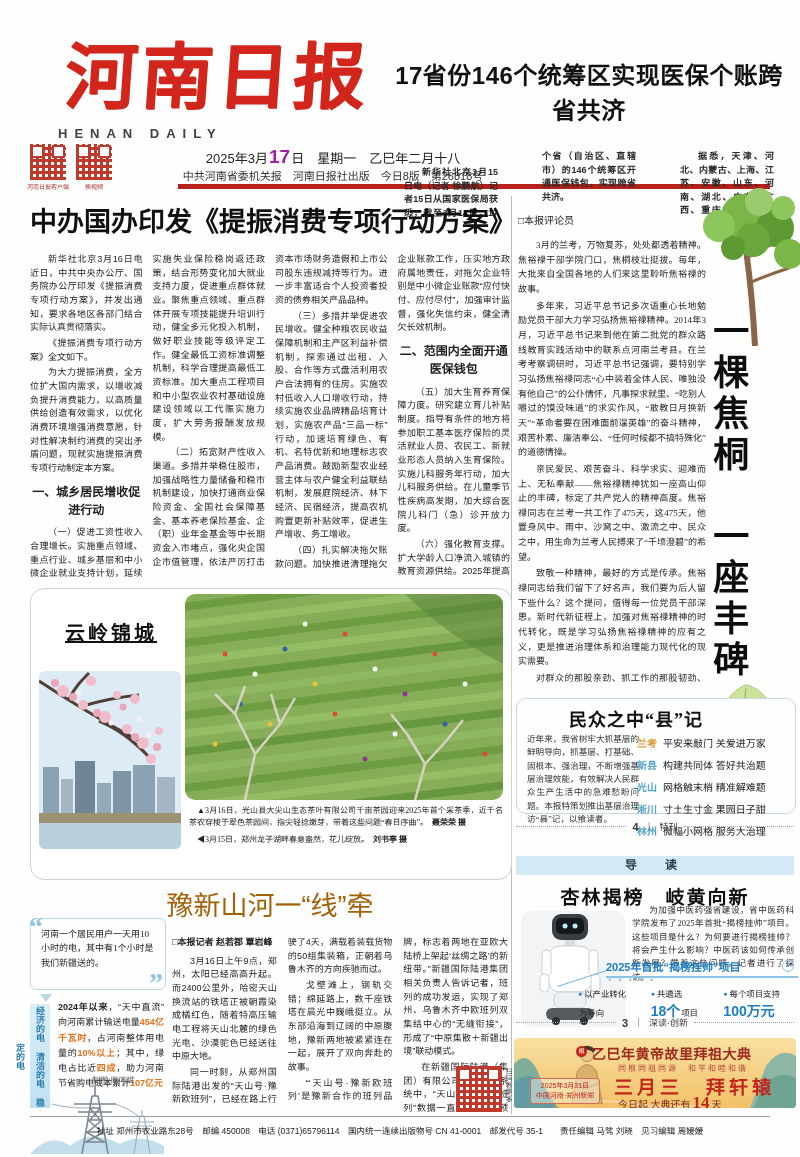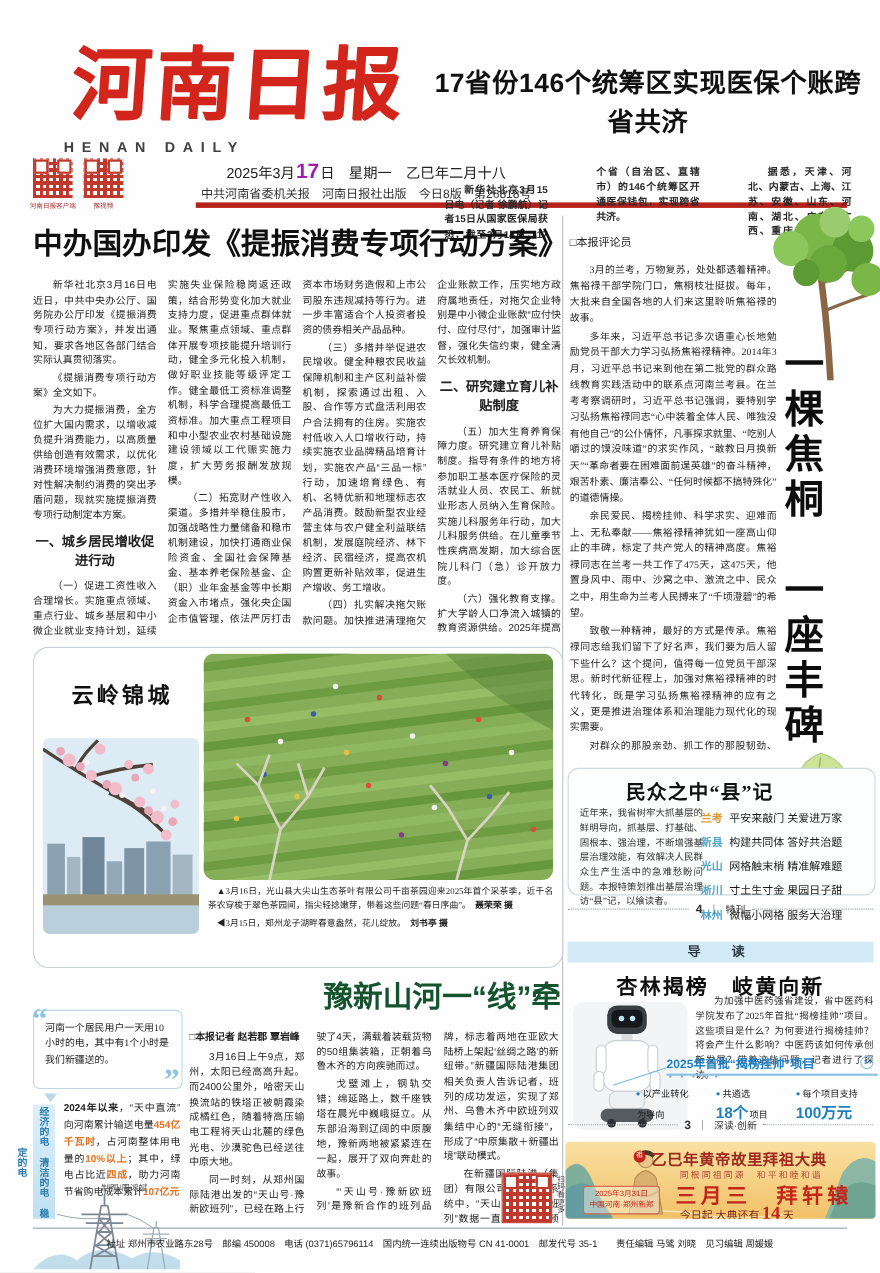--- a/index.html
+++ b/index.html
@@ -104,31 +104,31 @@
   .ad-date{position:absolute;left:16px;top:40px;width:66px;font-size:7px;line-height:1.4;color:#c2251a;
            text-align:center;border:1px solid #d66a55;border-radius:3px;padding:2px 1px;background:rgba(255,250,235,.45);}
   .ad-cd{position:absolute;left:104px;top:55px;font-family:"Liberation Serif",serif;font-size:10px;color:#7a2a1a;}
   .ad-cd .n{color:#c2251a;font-size:17px;font-weight:900;padding:0 2px;}
 
   
   .photos{position:absolute;left:30px;top:588px;width:480px;height:290px;
           border:1px solid #c9d2d6;border-radius:14px;background:#fff;}
   .ph-title{position:absolute;left:18px;top:28px;width:124px;text-align:center;
             font-family:"Liberation Serif",serif;font-weight:900;font-size:20px;line-height:1.6;
-            letter-spacing:3px;color:#111;}
+            letter-spacing:3px;color:#111;text-decoration:underline;}
   .ph-left{position:absolute;left:8px;top:82px;width:142px;height:178px;border-radius:6px;overflow:hidden;}
   .ph-main{position:absolute;left:154px;top:5px;width:318px;height:206px;border-radius:10px;overflow:hidden;}
   .ph-caps{position:absolute;left:158px;top:216px;width:314px;font-family:"Liberation Serif",serif;
            font-size:8px;line-height:1.55;text-align:justify;color:#222;}
   .ph-caps p{margin:0 0 4px;text-indent:1em;}
   .ph-credit{font-weight:bold;white-space:nowrap;}
 
   
-  .ba-head{position:absolute;left:30px;top:884px;width:480px;text-align:right;
-           font-size:27px;font-weight:700;color:#14532d;}
+  .ba-head{position:absolute;left:30px;top:884px;width:480px;text-align:center;
+           font-size:27px;font-weight:400;color:#a16207;}
   .quote{position:absolute;left:30px;top:918px;width:116px;height:58px;border:1px solid #bcd7e8;border-radius:6px;
          padding:8px 8px 4px 10px;font-family:"Liberation Serif",serif;font-size:9px;line-height:1.6;color:#222;}
   .qmark{position:absolute;font-family:"Liberation Serif",serif;font-weight:900;font-size:28px;color:#8fc3e2;line-height:1;}
   .qm1{left:-2px;top:-6px;} .qm2{right:2px;bottom:-8px;}
   .qtail{position:absolute;left:40px;top:994px;width:0;height:0;border-left:6px solid transparent;
          border-right:6px solid transparent;border-top:8px solid #bcd7e8;}
   .vstrip{position:absolute;left:30px;top:1004px;width:20px;height:104px;
           background:linear-gradient(180deg,#dcEFf9,#bfe0f2);color:#2c7fae;font-weight:bold;
           writing-mode:vertical-rl;text-orientation:upright;font-size:9px;line-height:20px;text-align:center;}
   .stats{position:absolute;left:58px;top:1000px;width:106px;font-size:9px;line-height:1.7;text-align:justify;color:#222;}
@@ -174,21 +174,21 @@
     <div class="colbody lead-body">
 
     <div class="p">新华社北京3月16日电　近日，中共中央办公厅、国务院办公厅印发《提振消费专项行动方案》，并发出通知，要求各地区各部门结合实际认真贯彻落实。</div>
         <div class="p">《提振消费专项行动方案》全文如下。</div>
         <div class="p">为大力提振消费，全方位扩大国内需求，以增收减负提升消费能力，以高质量供给创造有效需求，以优化消费环境增强消费意愿，针对性解决制约消费的突出矛盾问题，现就实施提振消费专项行动制定本方案。</div>
         <div class="hd">一、城乡居民增收促进行动</div>
         <div class="p">（一）促进工资性收入合理增长。实施重点领域、重点行业、城乡基层和中小微企业就业支持计划，延续实施失业保险稳岗返还政策，结合形势变化加大就业支持力度，促进重点群体就业。聚焦重点领域、重点群体开展专项技能提升培训行动，健全多元化投入机制，做好职业技能等级评定工作。健全最低工资标准调整机制，科学合理提高最低工资标准。加大重点工程项目和中小型农业农村基础设施建设领域以工代赈实施力度，扩大劳务报酬发放规模。</div>
         <div class="p">（二）拓宽财产性收入渠道。多措并举稳住股市，加强战略性力量储备和稳市机制建设，加快打通商业保险资金、全国社会保障基金、基本养老保险基金、企（职）业年金基金等中长期资金入市堵点，强化央企国企市值管理，依法严厉打击资本市场财务造假和上市公司股东违规减持等行为。进一步丰富适合个人投资者投资的债券相关产品品种。</div>
         <div class="p">（三）多措并举促进农民增收。健全种粮农民收益保障机制和主产区利益补偿机制，探索通过出租、入股、合作等方式盘活利用农户合法拥有的住房。实施农村低收入人口增收行动，持续实施农业品牌精品培育计划，实施农产品“三品一标”行动，加速培育绿色、有机、名特优新和地理标志农产品消费。鼓励新型农业经营主体与农户健全利益联结机制，发展庭院经济、林下经济、民宿经济，提高农机购置更新补贴效率，促进生产增收、务工增收。</div>
         <div class="p">（四）扎实解决拖欠账款问题。加快推进清理拖欠企业账款工作，压实地方政府属地责任，对拖欠企业特别是中小微企业账款“应付快付、应付尽付”，加强审计监督，强化失信约束，健全清欠长效机制。</div>
-        <div class="hd">二、研究建立育儿补贴制度</div>
+        <div class="hd">二、范围内全面开通医保钱包</div>
         <div class="p">（五）加大生育养育保障力度。研究建立育儿补贴制度。指导有条件的地方将参加职工基本医疗保险的灵活就业人员、农民工、新就业形态人员纳入生育保险。实施儿科服务年行动，加大儿科服务供给。在儿童季节性疾病高发期，加大综合医院儿科门（急）诊开放力度。</div>
         <div class="p">（六）强化教育支撑。扩大学龄人口净流入城镇的教育资源供给。2025年提高部分学生资助补助标准，扩大政策覆盖面，延续实施国家助学贷款免息及本金延期偿还政策。推动高等学校学科专业设置与人才培养需求和经济社会发展需要适配调整。</div>
       </div>
   </div>
 
   <div class="vdiv"></div>
 
   <svg class="tree-svg" viewBox="0 0 107 158">
     <path d="M62 158 C60 120 57 85 50 42" stroke="#8a6647" stroke-width="6" fill="none"></path>
     <path d="M54 70 C70 60 80 55 92 50 M52 55 C40 48 32 45 22 40 M56 95 C72 88 84 84 96 80" stroke="#8a6647" stroke-width="3" fill="none"></path>
@@ -199,21 +199,21 @@
     <circle cx="96" cy="66" r="15" fill="#7ab648"></circle>
       <circle cx="60" cy="52" r="17" fill="#6aa83e"></circle>
     <circle cx="90" cy="20" r="12" fill="#8cc75c"></circle>
       <circle cx="40" cy="60" r="12" fill="#5d9a33"></circle>
   </svg>
   <div class="comm-label">□本报评论员</div>
   <div class="comm-body colbody">
 
   <div class="p">3月的兰考，万物复苏，处处都透着精神。焦裕禄干部学院门口，焦桐枝壮挺拔。每年，大批来自全国各地的人们来这里聆听焦裕禄的故事。</div>
       <div class="p">多年来，习近平总书记多次语重心长地勉励党员干部大力学习弘扬焦裕禄精神。2014年3月，习近平总书记来到他在第二批党的群众路线教育实践活动中的联系点河南兰考县。在兰考考察调研时，习近平总书记强调，要特别学习弘扬焦裕禄同志“心中装着全体人民、唯独没有他自己”的公仆情怀，凡事探求就里、“吃别人嚼过的馍没味道”的求实作风，“敢教日月换新天”“革命者要在困难面前逞英雄”的奋斗精神，艰苦朴素、廉洁奉公、“任何时候都不搞特殊化”的道德情操。</div>
-      <div class="p">亲民爱民、揭榜挂帅、科学求实、迎难而上、无私奉献——焦裕禄精神犹如一座高山仰止的丰碑，标定了共产党人的精神高度。焦裕禄同志在兰考一共工作了475天，这475天，他置身风中、雨中、沙窝之中、激流之中、民众之中，用生命为兰考人民搏来了“千顷澄碧”的希望。</div>
+      <div class="p">亲民爱民、艰苦奋斗、科学求实、迎难而上、无私奉献——焦裕禄精神犹如一座高山仰止的丰碑，标定了共产党人的精神高度。焦裕禄同志在兰考一共工作了475天，这475天，他置身风中、雨中、沙窝之中、激流之中、民众之中，用生命为兰考人民搏来了“千顷澄碧”的希望。</div>
       <div class="p">致敬一种精神，最好的方式是传承。焦裕禄同志给我们留下了好名声，我们要为后人留下些什么？这个提问，值得每一位党员干部深思。新时代新征程上，加强对焦裕禄精神的时代转化，既是学习弘扬焦裕禄精神的应有之义，更是推进治理体系和治理能力现代化的现实需要。</div>
       <div class="p">对群众的那股亲劲、抓工作的那股韧劲、干事业的那股拼劲，“三股劲”是习近平总书记对焦裕禄精神的凝练概括。深学、细照、笃行焦裕禄精神，要学习对群众的那股亲劲。焦裕禄看望双目失明的五保老人，一句“我是您的儿子”，暖了无数群众的心。他凭着一辆自行车和一双铁脚板，走遍全县，最知道人民群众需要什么。家家那本难念的经，让人民过上好日子就是天大的事。广大党员干部要常思百姓疾苦，换位想群众之所想，多为群众办实事、办好事，以实际行动诠释“握紧人民群众的手”。</div>
     </div>
   <div class="comm-vtitle">一棵焦桐　一座丰碑</div>
   <svg class="leaf-svg" viewBox="0 0 70 70">
     <path d="M36 4 C12 14 4 40 20 58 C32 68 48 64 56 50 C68 32 60 10 36 4 Z" fill="#cde39a" stroke="#a8c87a"></path>
     <path d="M36 8 C34 26 32 44 30 60" stroke="#9cbb70" stroke-width="1.5" fill="none"></path>
     <path d="M33 26 C40 22 46 20 52 18 M31 42 C40 38 46 36 52 34" stroke="#9cbb70" stroke-width="1" fill="none"></path>
   </svg>
 

